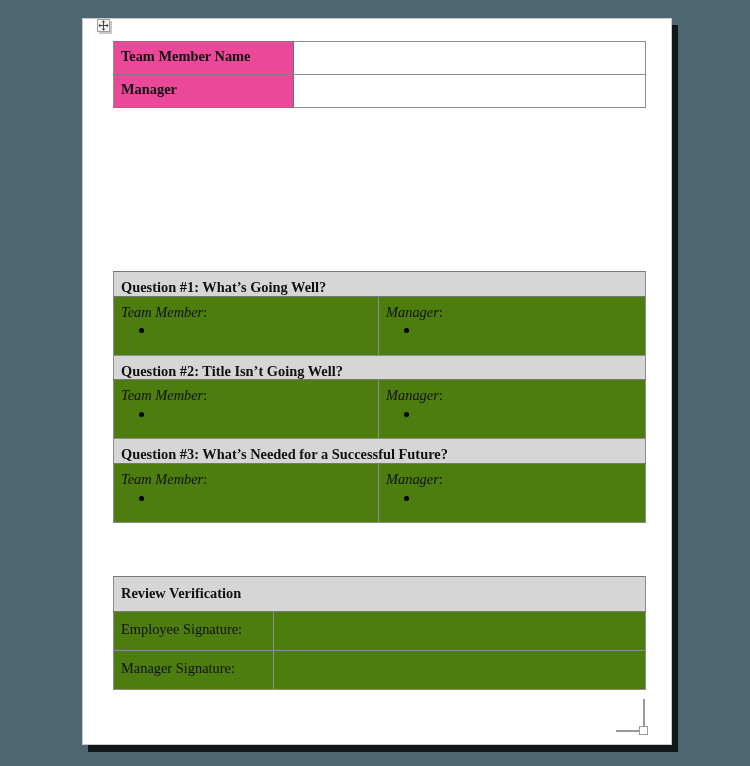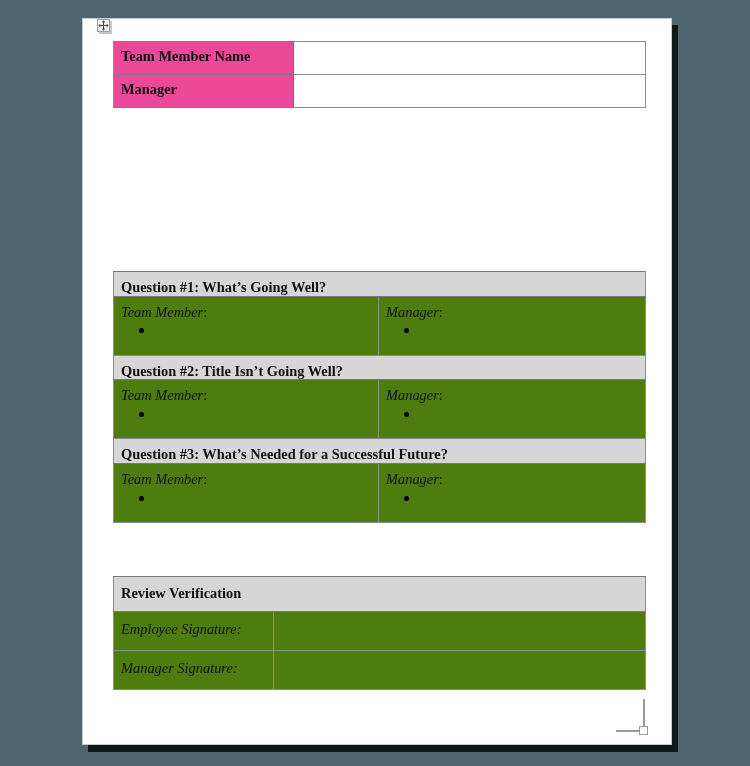--- a/index.html
+++ b/index.html
@@ -132,21 +132,20 @@
   }
   #verify-statement {
     padding: 8px 14px 9px 7px;
     line-height: 1.28;
   }
   #verify-table .sig-label {
     height: 38px;
   }
   #verify-table .sig-label span {
     display: block;
-    font-style: italic;
     padding: 10px 0 10px 7px;
     line-height: 1.1;
   }
 
   
   #table-move-handle {
     position: absolute;
     left: 14px;
     top: 0px;
     width: 13px;

